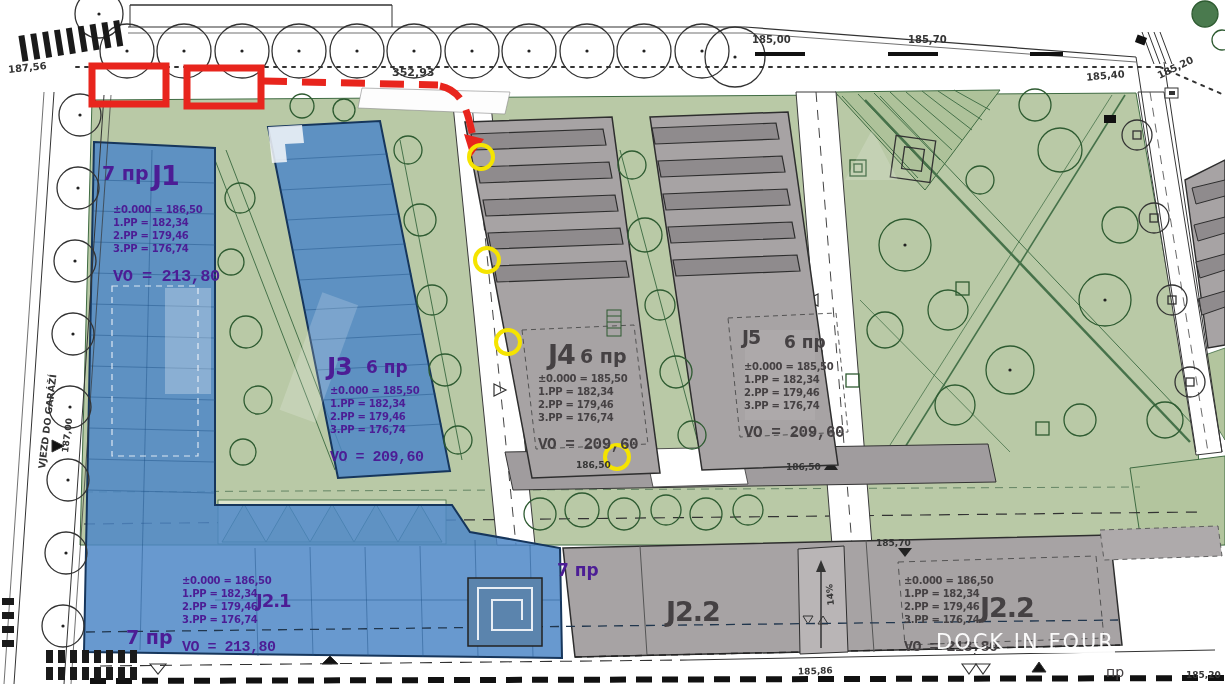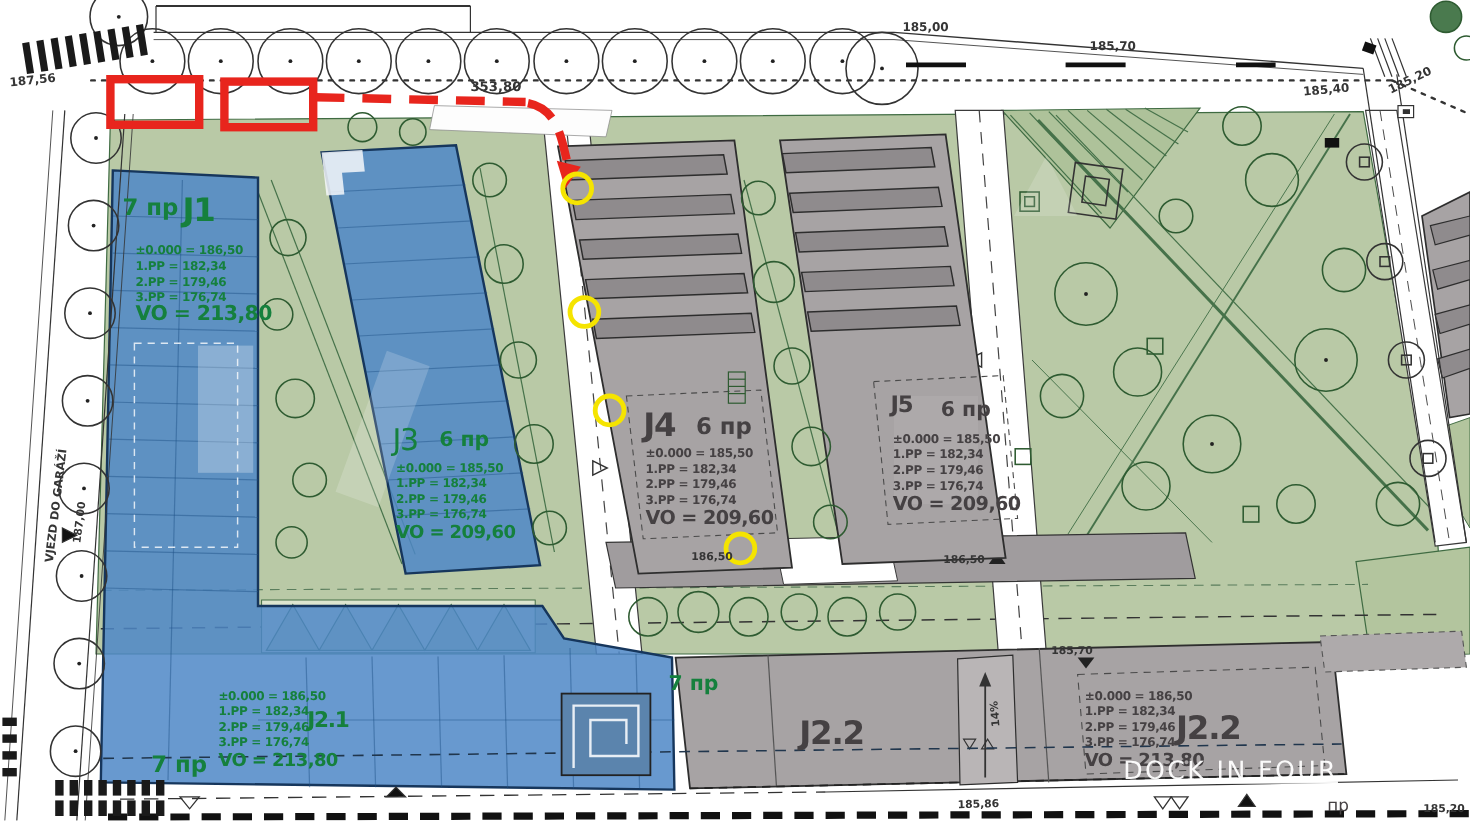--- a/index.html
+++ b/index.html
@@ -1,28 +1,28 @@
 <!DOCTYPE html>
 <html><head>
 <meta charset="utf-8">
 <style>
   html,body{margin:0;padding:0;background:#fff;}
   .stage{position:relative;width:1225px;height:684px;overflow:hidden;background:#fff;
          font-family:"DejaVu Sans","Liberation Sans",sans-serif;}
   svg{position:absolute;left:0;top:0;}
   .lbl{position:absolute;white-space:nowrap;z-index:5;}
-  .c-blue{color:#15803d;}
+  .c-blue{color:#4c1d95;}
   .c-gray{color:#454143;}
   .c-lvl{color:#353535;}
   .bid{font-weight:bold;font-size:27px;letter-spacing:-1px;}
-  .bid-sm{font-weight:normal;font-size:25px;letter-spacing:-1px;}
+  .bid-sm{font-weight:bold;font-size:25px;letter-spacing:-1px;}
   .floors{font-weight:600;font-size:19px;}
   .floors-sm{font-weight:600;font-size:17px;}
   .elev{font-size:10px;font-weight:600;line-height:13px;letter-spacing:-0.3px;}
-  .vo{font-size:15px;font-weight:600;margin-top:1px;letter-spacing:-0.5px;}
+  .vo{font-size:15px;font-weight:600;margin-top:15px;letter-spacing:-0.5px;font-family:Liberation Mono, monospace;}
   .lvl{font-size:10px;font-weight:600;}
   .lvl-s{font-size:9px;font-weight:600;}
   .wm{color:rgba(255,255,255,0.95);font-size:21px;font-weight:500;letter-spacing:2px;z-index:7;text-decoration:underline;}
 </style>
 </head>
 <body>
 
 <div class="stage">
 <svg width="1225" height="684" viewBox="0 0 1225 684">
 
@@ -402,22 +402,22 @@
   </g>
   <g fill="none" stroke="#f5e400" stroke-width="4">
     <circle cx="481" cy="157" r="12"></circle>
         <circle cx="487" cy="260" r="12"></circle>
     <circle cx="508" cy="342" r="12"></circle>
         <circle cx="617" cy="457" r="12"></circle>
   </g>
 </svg>
 
   <div class="lbl lvl c-lvl" style="left:8px;top:62px;transform:rotate(-6deg)">187,56</div>
-  <div class="lbl lvl c-lvl" style="left:392px;top:66px;font-size:11px">353,80</div>
-  <div class="lbl lvl c-lvl" style="left:752px;top:18px">185,00</div>
+  <div class="lbl lvl c-lvl" style="left:392px;top:66px;font-size:11px">352,93</div>
+  <div class="lbl lvl c-lvl" style="left:752px;top:34px">185,00</div>
   <div class="lbl lvl c-lvl" style="left:908px;top:34px">185,70</div>
   <div class="lbl lvl c-lvl" style="left:1086px;top:70px;transform:rotate(-5deg)">185,40</div>
   <div class="lbl lvl c-lvl" style="left:1156px;top:62px;transform:rotate(-26deg)">185,20</div>
   <div class="lbl lvl-s c-lvl" style="left:36px;top:468px;transform:rotate(-83deg);transform-origin:0 0;font-size:9.5px">VJEZD DO GARÁŽÍ</div>
   <div class="lbl lvl-s c-lvl" style="left:60px;top:452px;transform:rotate(-83deg);transform-origin:0 0">187,00</div>
 
   <div class="lbl floors c-blue" style="left:102px;top:162px">7 пр</div>
   <div class="lbl bid c-blue" style="left:152px;top:160px">J1</div>
   <div class="lbl elev c-blue" style="left:113px;top:203px">
     <div>±0.000 = 186,50</div>
@@ -430,21 +430,21 @@
   <div class="lbl bid-sm c-blue" style="left:327px;top:352px">J3</div>
   <div class="lbl floors-sm c-blue" style="left:366px;top:357px">6 пр</div>
   <div class="lbl elev c-blue" style="left:330px;top:384px">
     <div>±0.000 = 185,50</div>
     <div>1.PP = 182,34</div>
     <div>2.PP = 179,46</div>
     <div>3.PP = 176,74</div>
     <div class="vo">VO = 209,60</div>
   </div>
 
-  <div class="lbl bid c-gray" style="left:536px;top:339px">J4</div>
+  <div class="lbl bid c-gray" style="left:548px;top:339px">J4</div>
   <div class="lbl floors c-gray" style="left:580px;top:345px">6 пр</div>
   <div class="lbl elev c-gray" style="left:538px;top:372px">
     <div>±0.000 = 185,50</div>
     <div>1.PP = 182,34</div>
     <div>2.PP = 179,46</div>
     <div>3.PP = 176,74</div>
     <div class="vo" style="font-size:16px">VO = 209,60</div>
   </div>
 
   <div class="lbl bid c-gray" style="left:742px;top:326px;font-size:19px">J5</div>

